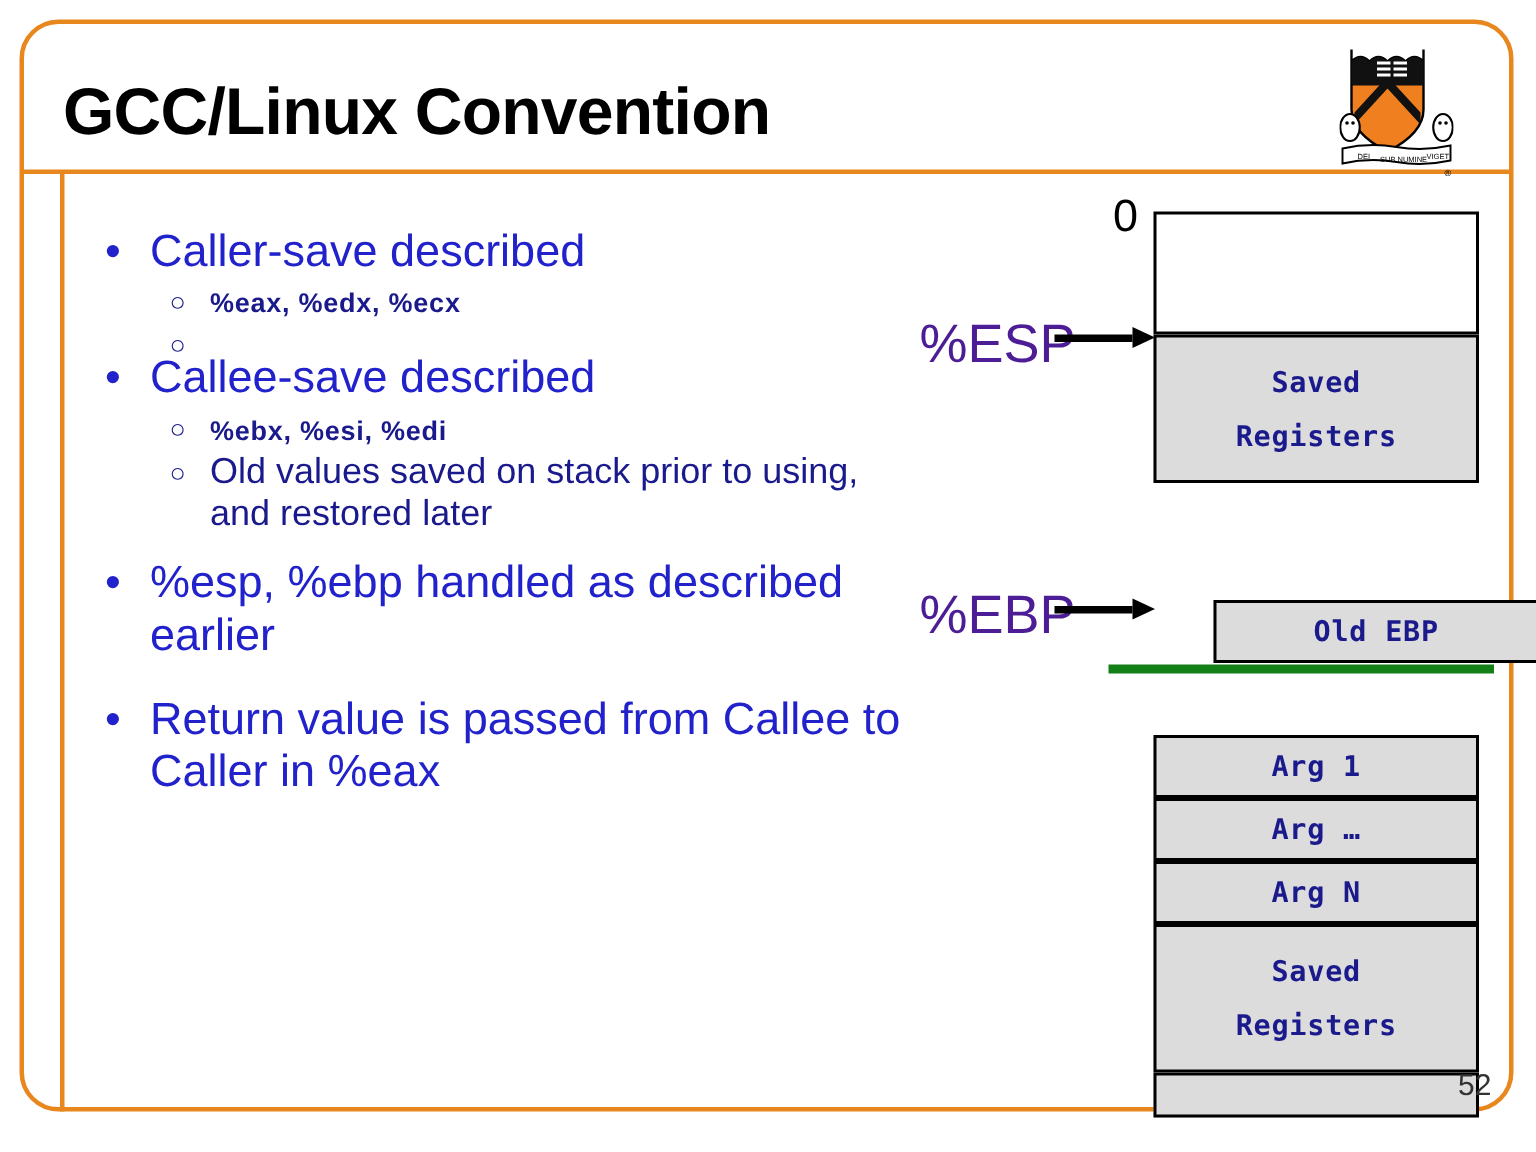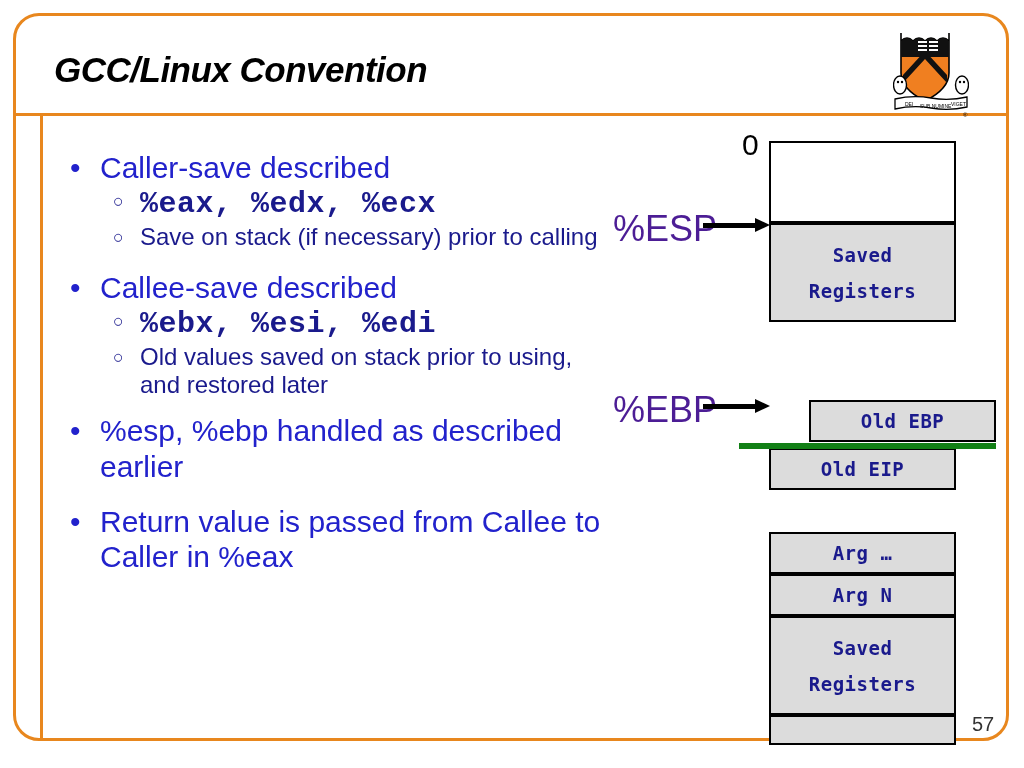--- a/index.html
+++ b/index.html
@@ -44,28 +44,27 @@
     left: 40px;
     top: 116px;
     width: 3px;
     height: 625px;
     background: #E8871E;
   }
 
   
   #page-title {
     position: absolute;
-    left: 54px;
+    left: 42px;
     top: 50px;
-    font-size: 35px;
+    font-size: 44px;
     font-weight: bold;
     color: #000000;
     letter-spacing: -0.5px;
     white-space: nowrap;
-    font-style: italic;
   }
 
   
   #shield-logo {
     position: absolute;
     left: 893px;
     top: 27px;
     width: 76px;
     height: 92px;
   }
@@ -103,41 +102,41 @@
   }
   .bullet-l2 > .marker {
     position: absolute;
     left: 55px;
     top: 1px;
     font-size: 18px;
     line-height: 1.5;
     color: #1A1A8C;
   }
   .mono {
-    font-family: Liberation Mono, monospace;
+    font-family: Liberation Sans, sans-serif;
     font-weight: bold;
-    font-size: 30px;
+    font-size: 18px;
     letter-spacing: 0.5px;
     color: #1A1A8C;
   }
   .grp-gap { height: 18px; }
   .grp-gap-sm { height: 14px; }
 
   
   #stack-diagram {
     position: absolute;
     left: 769px;
     top: 141px;
     width: 199px;
     height: 604px;
   }
   .stack-cell {
     position: absolute;
     left: 0;
-    width: 187px;
+    width: 217px;
     box-sizing: border-box;
     border: 2px solid #000000;
     font-family: "DejaVu Sans Mono", "Liberation Mono", monospace;
     font-weight: bold;
     font-size: 19px;
     color: #1A1A8C;
     text-align: center;
     letter-spacing: 0.5px;
     display: flex;
     flex-direction: column;
@@ -249,21 +248,20 @@
   <div class="bullet-l1">
     <span class="marker">•</span>
     <span>Caller-save described</span>
   </div>
   <div class="bullet-l2">
     <span class="marker">○</span>
     <span class="mono">%eax, %edx, %ecx</span>
   </div>
   <div class="bullet-l2">
     <span class="marker">○</span>
-    <span>Save on stack (if necessary) prior to calling</span>
   </div>
 
   <div class="grp-gap"></div>
 
   <div class="bullet-l1">
     <span class="marker">•</span>
     <span>Callee-save described</span>
   </div>
   <div class="bullet-l2">
     <span class="marker">○</span>
@@ -294,22 +292,22 @@
 
 <div id="stack-diagram">
     <div class="stack-cell empty-top" style="top: 0px; height: 82px;"></div>
     <div class="stack-cell filled" style="top: 82px; height: 99px;">
       <span>Saved</span>
       <span class="line2">Registers</span>
     </div>
     <div class="stack-cell filled" style="top: 259px; height: 42px; margin-left: 40px;">
       <span>Old EBP</span>
     </div>
-    <div class="stack-cell filled" style="top: 307px; height: 42px;">
-      <span>Old EIP</span>
+    <div class="stack-cell filled" style="top: 349px; height: 42px;">
+      <span>Arg 1</span>
     </div>
     <div class="stack-cell filled" style="top: 433px; height: 42px;">
       <span>Arg N</span>
     </div>
     <div class="stack-cell filled" style="top: 391px; height: 42px;">
       <span>Arg …</span>
     </div>
     <div class="stack-cell filled" style="top: 475px; height: 99px;">
       <span>Saved</span>
       <span class="line2">Registers</span>
@@ -325,13 +323,13 @@
     </div>
     <div class="ptr-label" style="left: 613px; top: 389px; text-align: right;">%EBP</div>
     <div class="ptr-arrow" style="left: 703px; top: 399px; width: 67px;">
       <div class="shaft" style="width: 52px;"></div>
       <div class="head" style="left: 52px;"></div>
     </div>
   </div>
 
 <div id="green-divider"></div>
 
-<div id="page-number">57</div>
+<div id="page-number">52</div>
 
 </body></html>

